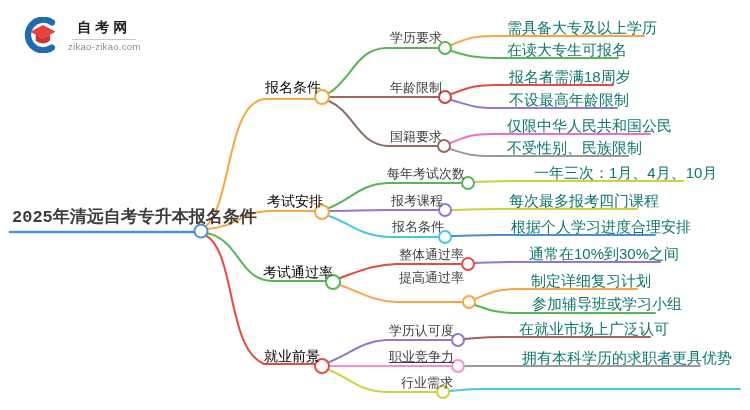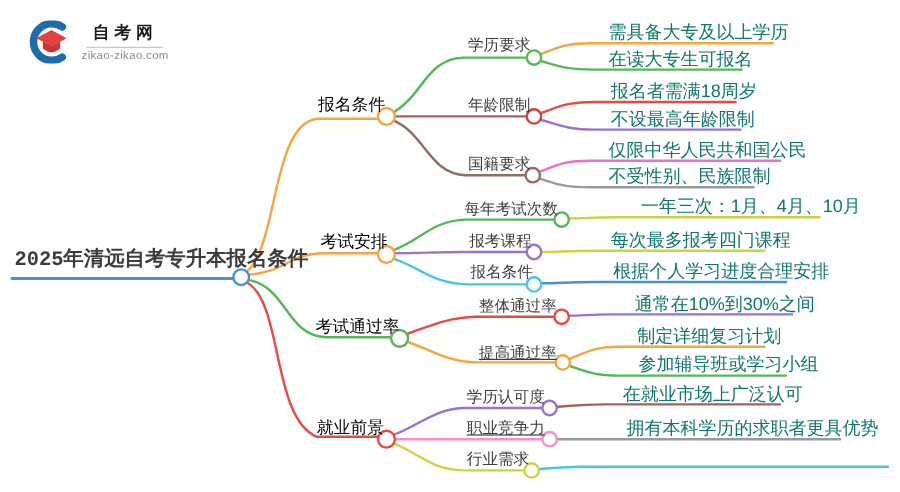--- a/index.html
+++ b/index.html
@@ -110,24 +110,24 @@
   <div class="lbl branch" style="left:263px;top:265px;">考试通过率</div>
   <div class="lbl branch" style="left:264px;top:349px;">就业前景</div>
 
   <div class="lbl sub" style="left:390px;top:31px;">学历要求</div>
   <div class="lbl sub" style="left:390px;top:81px;">年龄限制</div>
   <div class="lbl sub" style="left:390px;top:130px;">国籍要求</div>
   <div class="lbl sub" style="left:387px;top:167px;">每年考试次数</div>
   <div class="lbl sub" style="left:391px;top:194px;">报考课程</div>
   <div class="lbl sub" style="left:392px;top:220px;">报名条件</div>
   <div class="lbl sub" style="left:399px;top:248px;">整体通过率</div>
-  <div class="lbl sub" style="left:399px;top:287px;text-decoration:underline;">提高通过率</div>
+  <div class="lbl sub" style="left:399px;top:271px;">提高通过率</div>
   <div class="lbl sub" style="left:389px;top:324px;">学历认可度</div>
   <div class="lbl sub" style="left:389px;top:350px;text-decoration:underline;">职业竞争力</div>
-  <div class="lbl sub" style="left:389px;top:376px;">行业需求</div>
+  <div class="lbl sub" style="left:401px;top:376px;">行业需求</div>
 
   <div class="lbl leaf" style="left:507px;top:20px;">需具备大专及以上学历</div>
   <div class="lbl leaf" style="left:507px;top:42px;">在读大专生可报名</div>
   <div class="lbl leaf" style="left:509px;top:69px;">报名者需满18周岁</div>
   <div class="lbl leaf" style="left:509px;top:92px;">不设最高年龄限制</div>
   <div class="lbl leaf" style="left:507px;top:118px;">仅限中华人民共和国公民</div>
   <div class="lbl leaf" style="left:507px;top:140px;">不受性别、民族限制</div>
   <div class="lbl leaf" style="left:534px;top:165px;">一年三次：1月、4月、10月</div>
   <div class="lbl leaf" style="left:509px;top:193px;">每次最多报考四门课程</div>
   <div class="lbl leaf" style="left:511px;top:219px;">根据个人学习进度合理安排</div>

